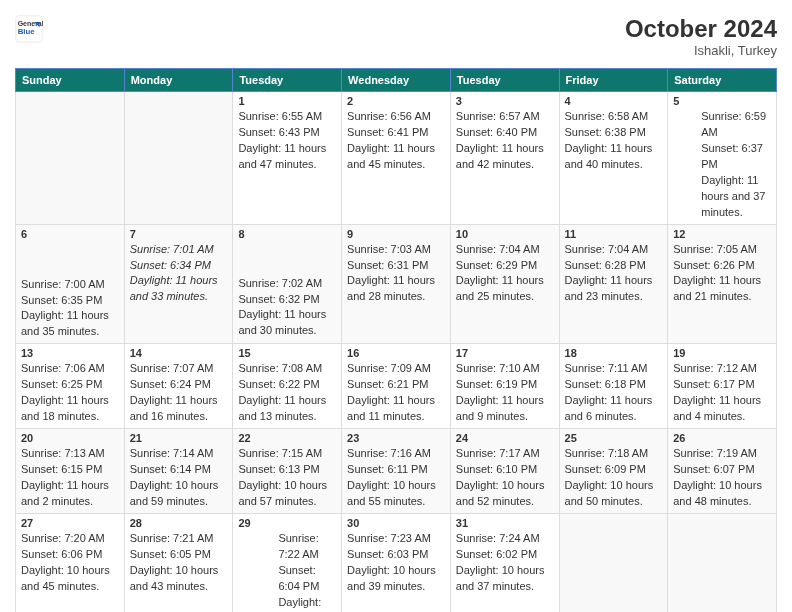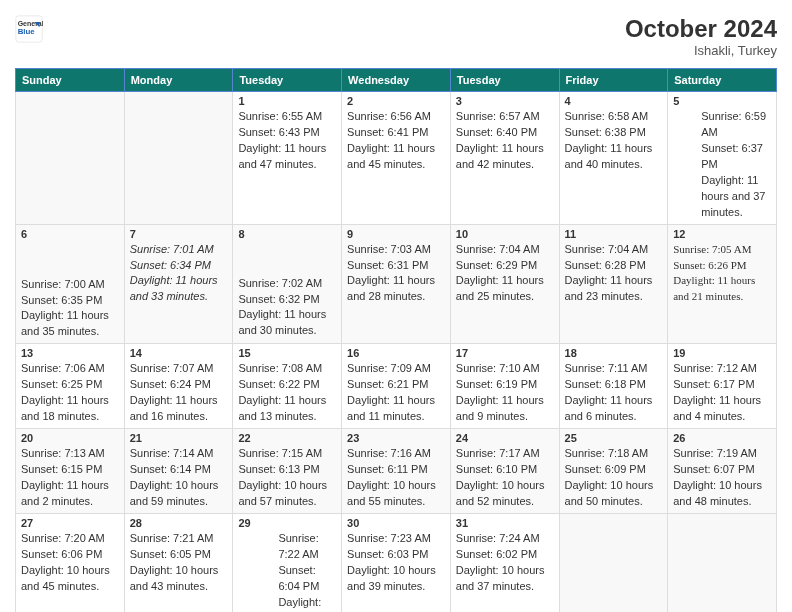--- a/index.html
+++ b/index.html
@@ -187,21 +187,21 @@
 Daylight: 11 hours and 25 minutes.</div>
           </td>
           <td>
             <div class="day-number">11</div>
             <div class="day-info" style="white-space: pre-line;">Sunrise: 7:04 AM
 Sunset: 6:28 PM
 Daylight: 11 hours and 23 minutes.</div>
           </td>
           <td>
             <div class="day-number">12</div>
-            <div class="day-info" style="white-space: pre-line; font-family: Liberation Serif, serif;">Sunrise: 7:05 AM
+            <div class="day-info" style="white-space: pre-line;">Sunrise: 7:05 AM
 Sunset: 6:26 PM
 Daylight: 11 hours and 21 minutes.</div>
           </td>
         </tr>
         <tr class="row-odd">
           <td>
             <div class="day-number">13</div>
             <div class="day-info" style="white-space: pre-line;">Sunrise: 7:06 AM
 Sunset: 6:25 PM
 Daylight: 11 hours and 18 minutes.</div>

